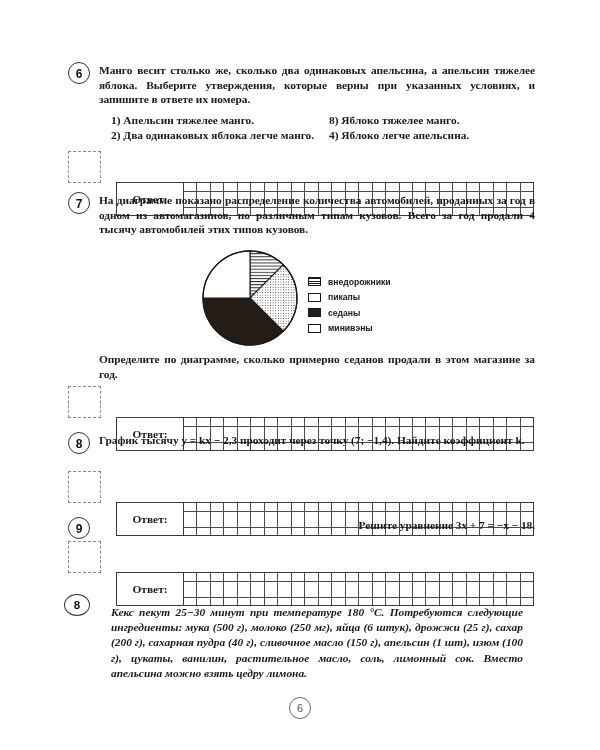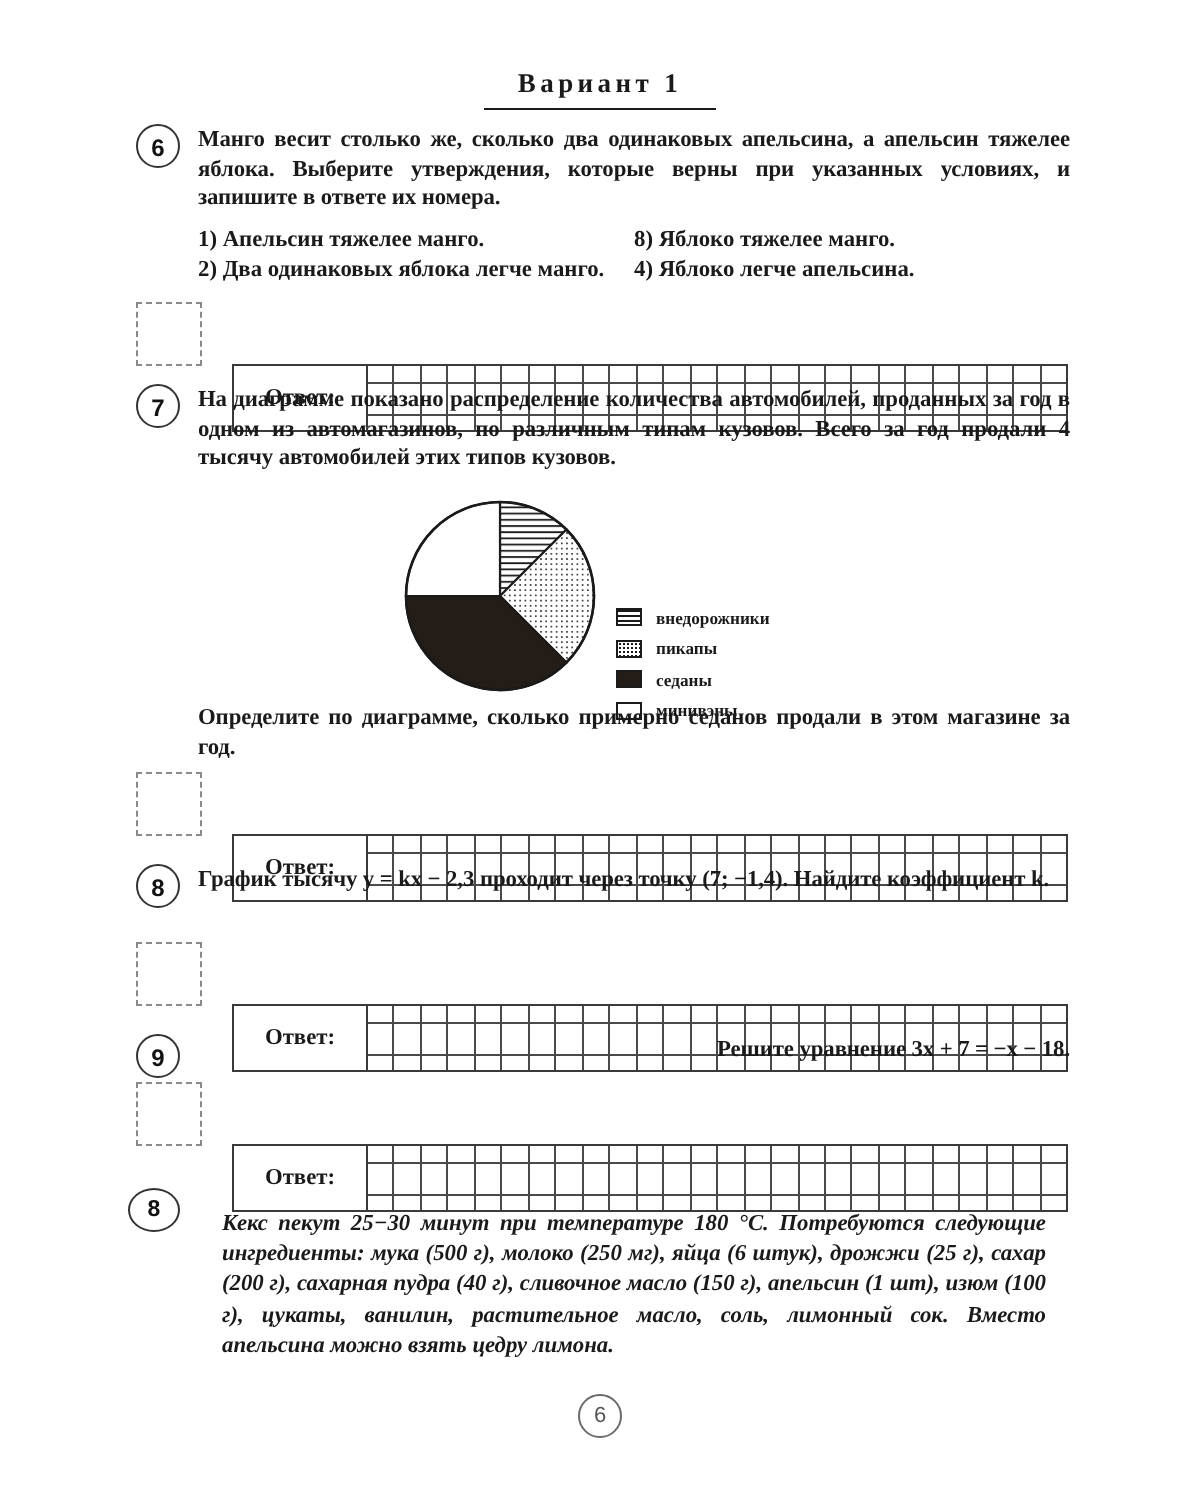--- a/index.html
+++ b/index.html
@@ -92,20 +92,21 @@
     margin-top: 6px;
     font-size: 11.4px;
     line-height: 15px;
     font-weight: bold;
   }
   .opt-row {
     display: flex;
   }
   .opt-col {
     width: 218px;
+    margin-left: 12px;
   }
 
   
   .answer-strip {
     position: absolute;
     left: 0;
     width: 600px;
     height: 34px;
   }
   .dash-box {
@@ -176,22 +177,21 @@
     position: absolute;
     left: 199px;
     top: 0;
   }
   .legend {
     position: absolute;
     left: 308px;
     top: 27px;
     font-size: 8.6px;
     font-weight: bold;
-    font-family: Liberation Serif, serif;
-    margin-top: 27px;
+    font-family: Liberation Sans, sans-serif;
   }
   .legend-item {
     display: flex;
     align-items: center;
     height: 15.5px;
   }
   .swatch {
     width: 13px;
     height: 9px;
     border: 1px solid #1a1a1a;
@@ -239,23 +239,20 @@
     line-height: 15.2px;
     text-align: justify;
     margin: 12px;
   }
 </style>
 </head>
 <body>
 
 <div class="page">
 
-  <div class="header">
-    <span class="header-title">Вариант 1</span>
-  </div>
 
   <div class="task" style="top:62px;">
     <div class="task-num">6</div>
     <div class="task-body">
       <p class="ptext">Манго весит столько же, сколько два одинаковых апельсина, а апельсин тяжелее яблока. Выберите утверждения, которые верны при указанных условиях, и запишите в ответе их номера.</p>
       <div class="options">
         <div class="opt-row">
           <div class="opt-col">1) Апельсин тяжелее манго.</div>
           <div class="opt-col">8) Яблоко тяжелее манго.</div>
         </div>

